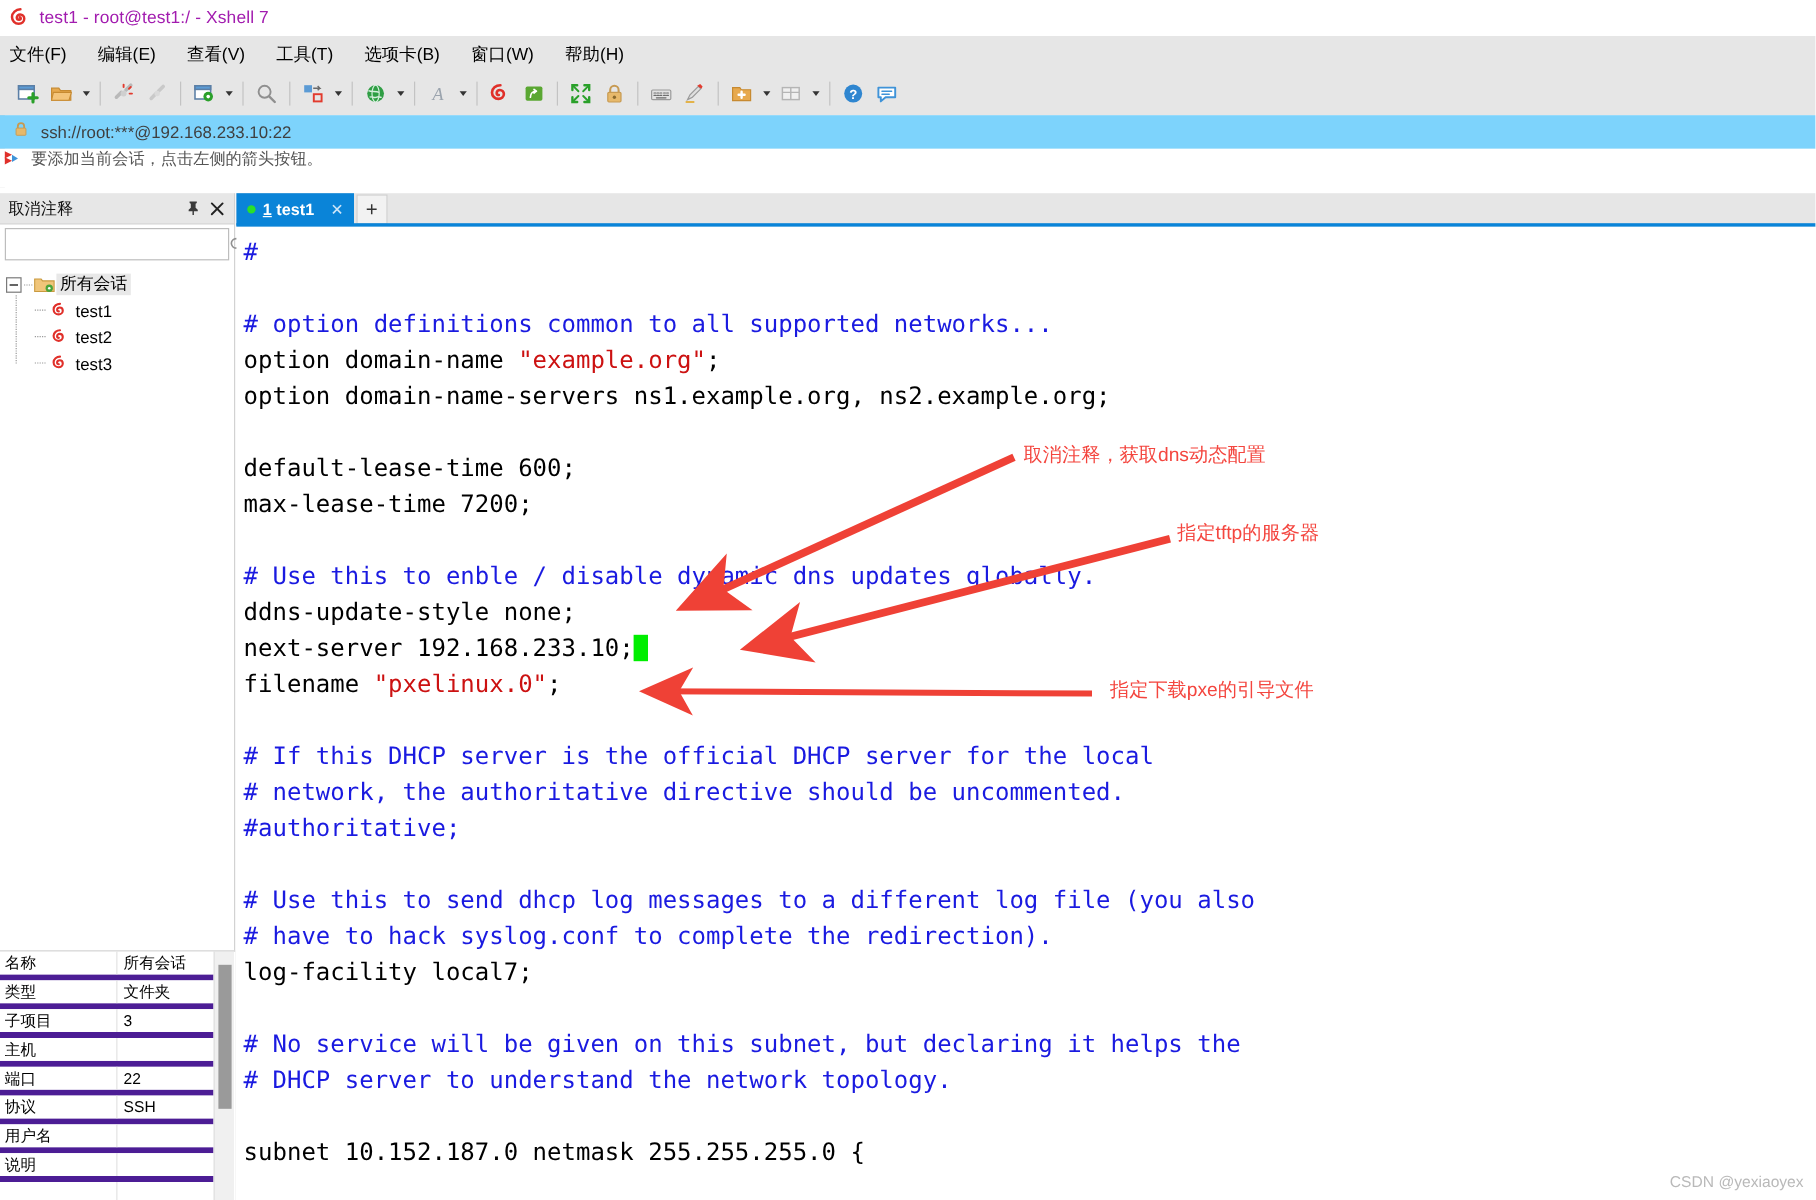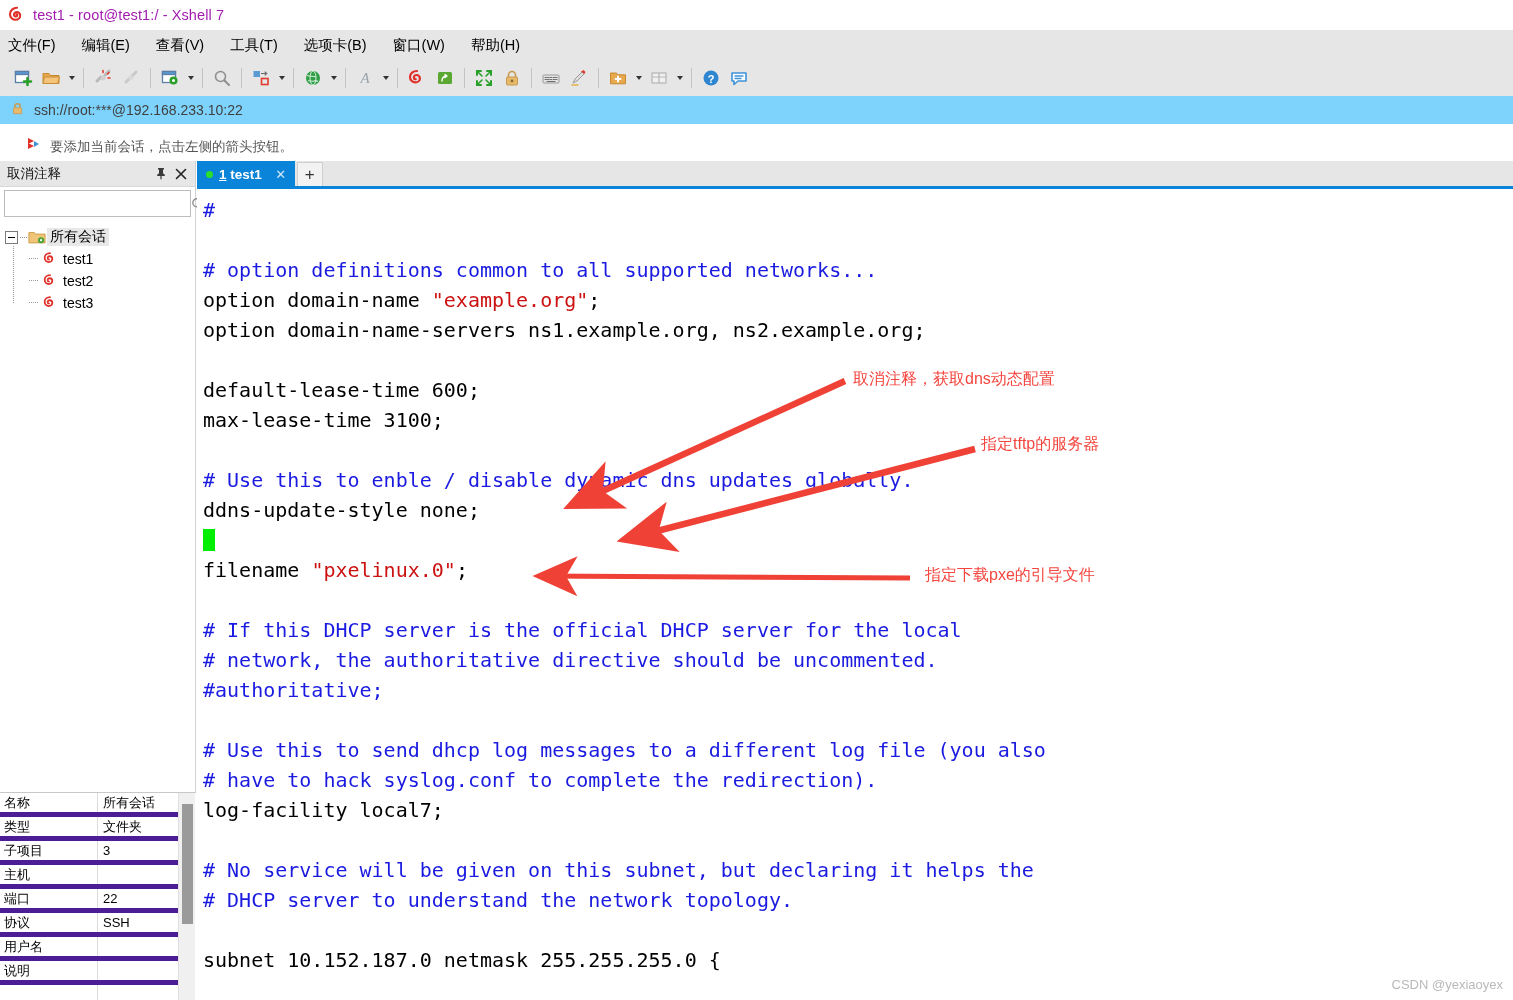--- a/index.html
+++ b/index.html
@@ -80,21 +80,21 @@
     background: #7dd3fc;
     display: flex; align-items: center; padding-left: 10px;
   }
   .urlbar .lock { margin-right: 9px; flex: 0 0 auto; }
   .urlbar .url-text { font-size: 14px; color: #3f3f3f; }
 
   
   .hintbar {
     position: absolute; left: 0; top: 124px; width: 1513px; height: 32px;
     background: #ffffff;
-    display: flex; align-items: flex-end; padding-left: 26px;
+    display: flex; align-items: flex-start; padding-left: 2px;
   }
   .hintbar .flag { margin-right: 8px; flex: 0 0 auto; }
   .hintbar .hint-text { font-size: 13.5px; color: #555; }
 
   
   .sidebar {
     position: absolute; left: 0; top: 161px; width: 196px; height: 839px;
     background: #ffffff;
     border-right: 1px solid #d2d2d2;
   }
@@ -602,25 +602,25 @@
   <div class="tab-underline"></div>
 
   <div class="terminal" id="terminal">
       <div class="term-line"><span class="c-comment">#</span></div>
       <div class="term-line">&nbsp;</div>
       <div class="term-line"><span class="c-comment"># option definitions common to all supported networks...</span></div>
       <div class="term-line"><span class="c-plain">option domain-name </span><span class="c-string">"example.org"</span><span class="c-plain">;</span></div>
       <div class="term-line"><span class="c-plain">option domain-name-servers ns1.example.org, ns2.example.org;</span></div>
       <div class="term-line">&nbsp;</div>
       <div class="term-line"><span class="c-plain">default-lease-time 600;</span></div>
-      <div class="term-line"><span class="c-plain">max-lease-time 3100;</span></div>
+      <div class="term-line"><span class="c-plain">max-lease-time 7200;</span></div>
       <div class="term-line">&nbsp;</div>
       <div class="term-line"><span class="c-comment"># Use this to enble / disable dynamic dns updates globally.</span></div>
       <div class="term-line"><span class="c-plain">ddns-update-style none;</span></div>
-      <div class="term-line"><span class="cursor-block"></span></div>
+      <div class="term-line"><span class="c-plain">next-server 192.168.233.10;</span><span class="cursor-block"></span></div>
       <div class="term-line"><span class="c-plain">filename </span><span class="c-string">"pxelinux.0"</span><span class="c-plain">;</span></div>
       <div class="term-line">&nbsp;</div>
       <div class="term-line"><span class="c-comment"># If this DHCP server is the official DHCP server for the local</span></div>
       <div class="term-line"><span class="c-comment"># network, the authoritative directive should be uncommented.</span></div>
       <div class="term-line"><span class="c-comment">#authoritative;</span></div>
       <div class="term-line">&nbsp;</div>
       <div class="term-line"><span class="c-comment"># Use this to send dhcp log messages to a different log file (you also</span></div>
       <div class="term-line"><span class="c-comment"># have to hack syslog.conf to complete the redirection).</span></div>
       <div class="term-line"><span class="c-plain">log-facility local7;</span></div>
       <div class="term-line">&nbsp;</div>

